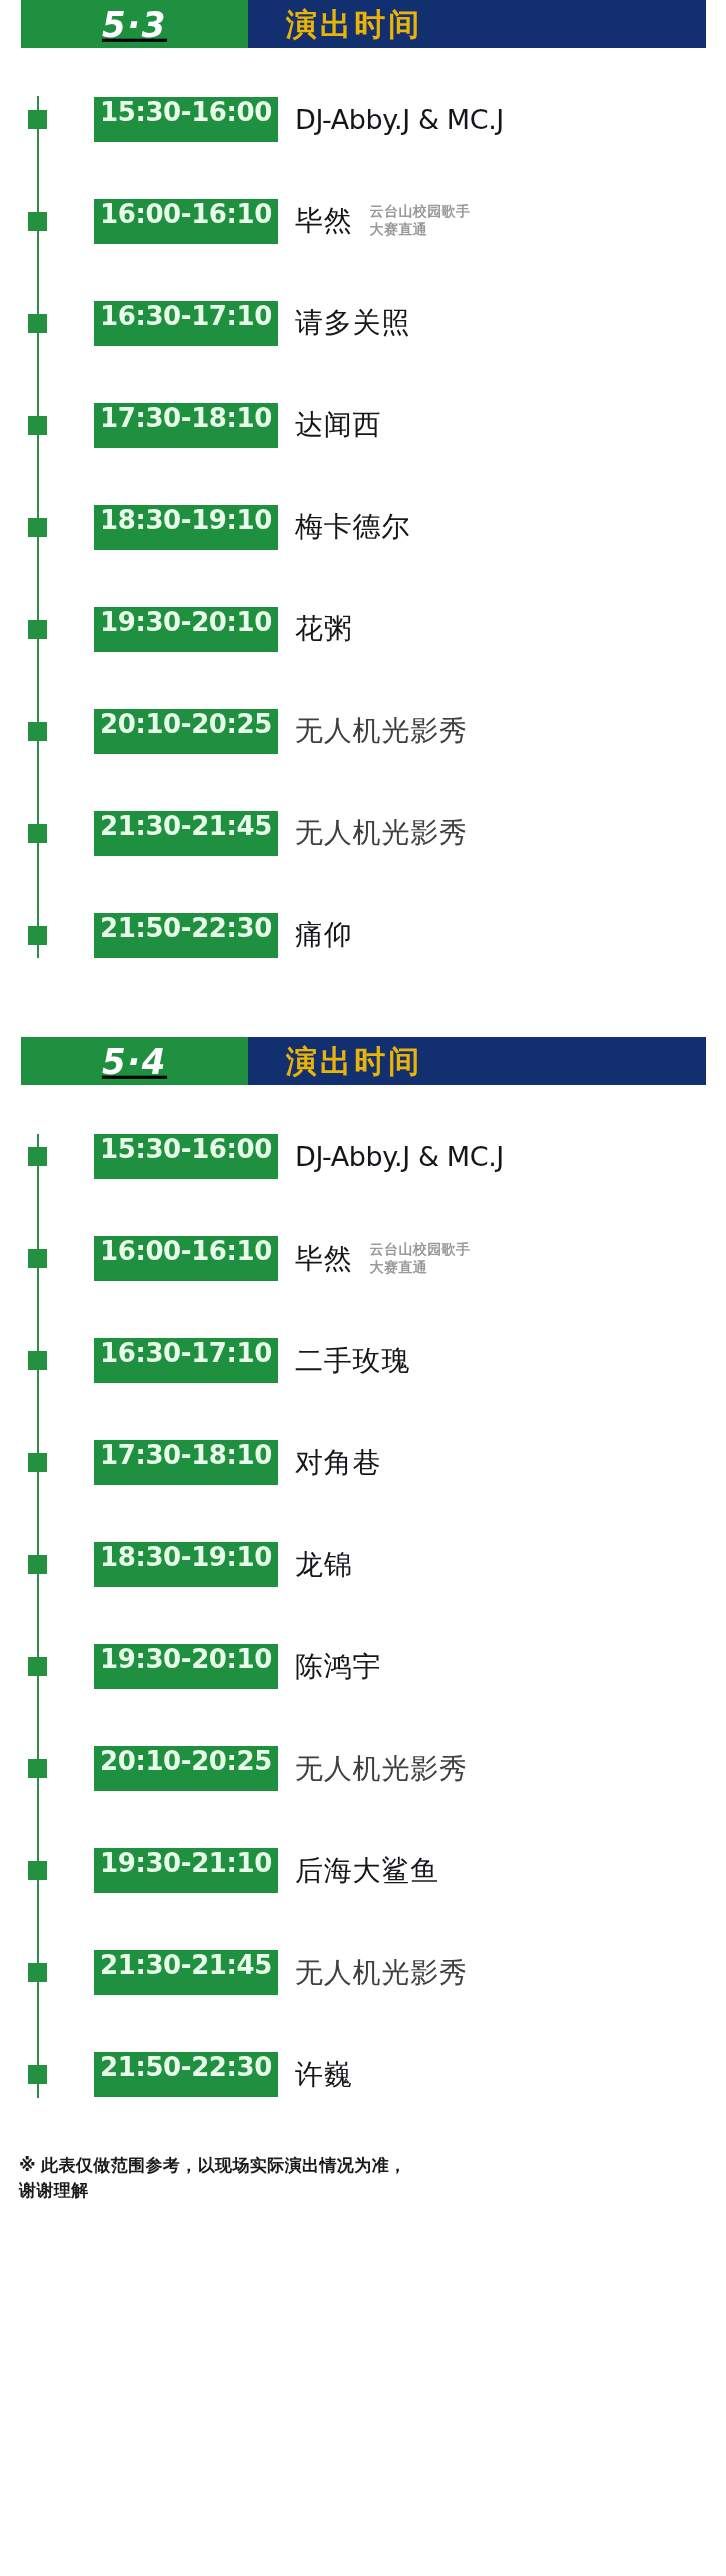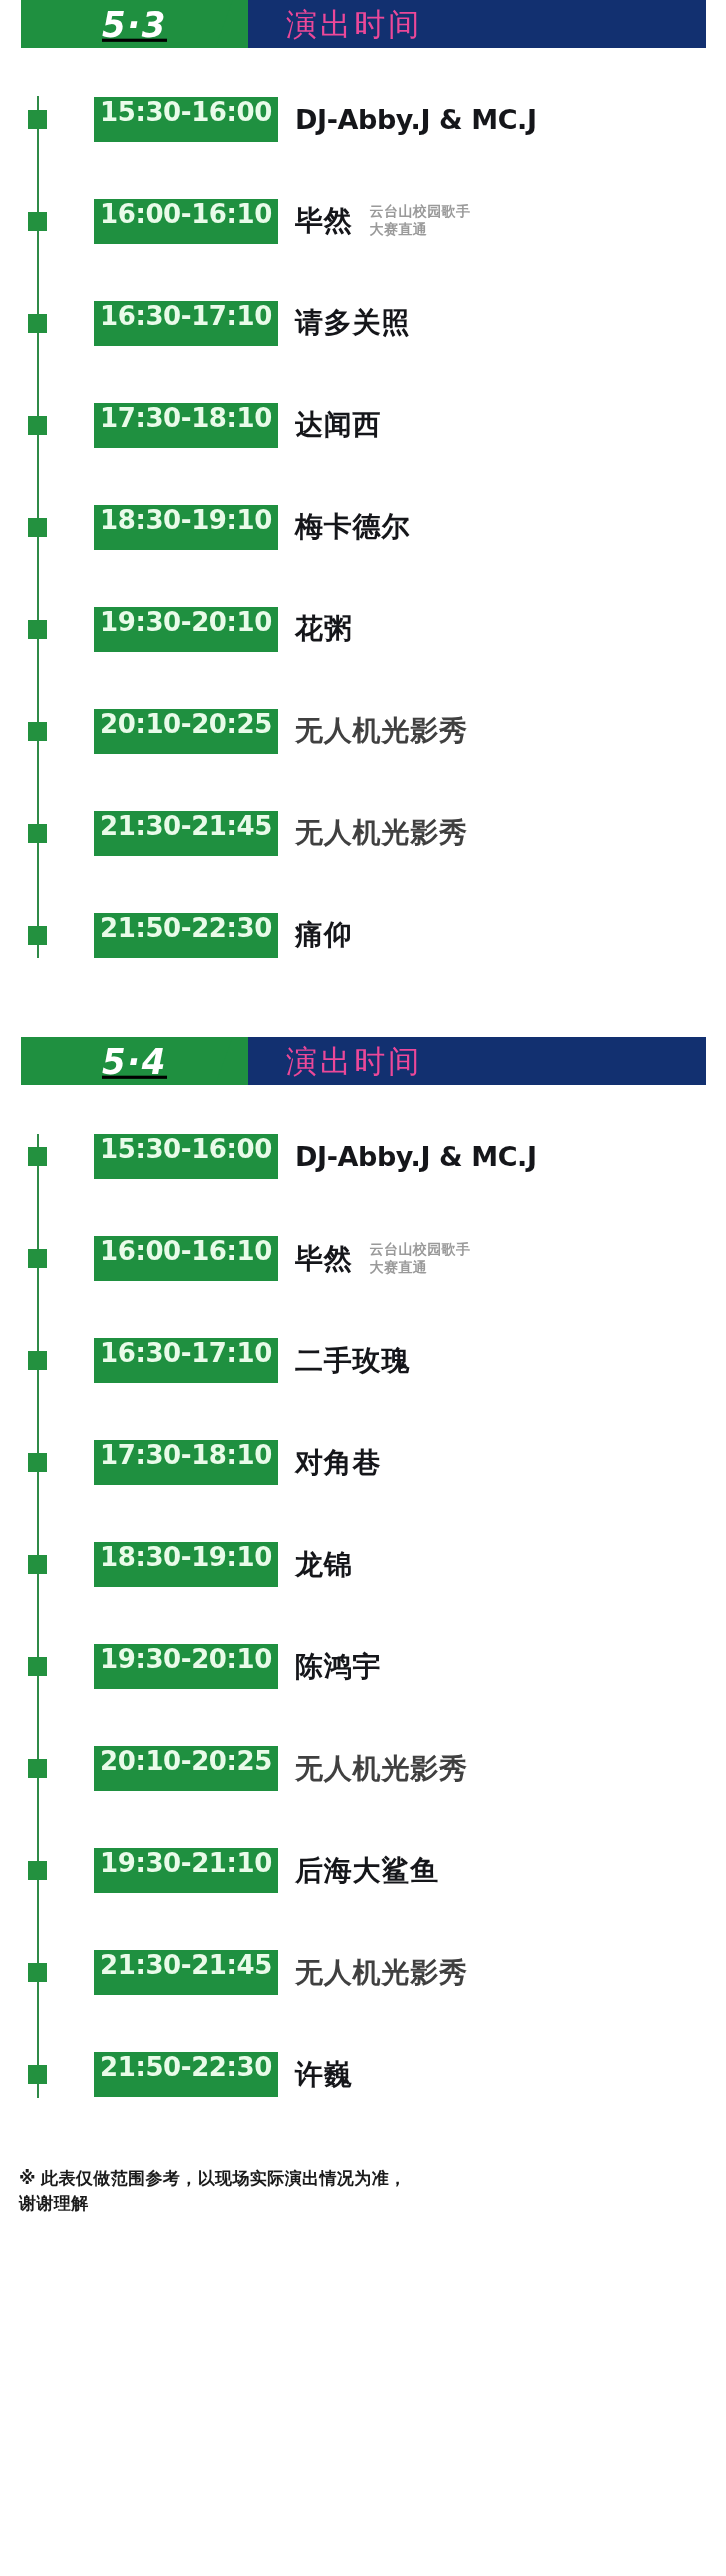--- a/index.html
+++ b/index.html
@@ -63,23 +63,23 @@
   }
   .day-header .title-block {
     position: relative;
     flex: 1 1 auto;
     background: #123070;
     display: flex;
     align-items: center;
     padding-left: 38px;
   }
   .day-header .title-text {
-    color: #ec4899;
+    color: #eab308;
     font-size: 31px;
-    font-weight: normal;
+    font-weight: bold;
     letter-spacing: 3.1px;
     line-height: 1;
     text-align: center;
   }
 
   
   .schedule {
     position: relative;
     margin-top: 20.3px;
     padding-bottom: 3.1px;
@@ -129,21 +129,21 @@
   .row .artist-wrap {
     position: absolute;
     left: 295px;
     right: 15.6px;
     display: flex;
     align-items: center;
     gap: 17px;
   }
   .row .artist {
     font-size: 28px;
-    font-weight: bold;
+    font-weight: normal;
     color: #15161a;
     letter-spacing: 0.8px;
     white-space: nowrap;
   }
   .row .artist.latin {
     font-family: "DejaVu Sans", sans-serif;
     font-size: 27px;
     letter-spacing: -0.4px;
   }
   .row .artist.highlight {
@@ -160,21 +160,21 @@
     max-width: 164px;
   }
 
   
   .section-gap {
     height: 48px;
   }
 
   
   .footer {
-    margin: 37px 21px 0 19px;
+    margin: 24px 21px 0 19px;
     font-size: 17px;
     font-weight: bold;
     color: #1a1a1a;
     line-height: 1.5;
     letter-spacing: 0.4px;
     white-space: pre-line;
   }
 </style>
 </head>
 <body>

